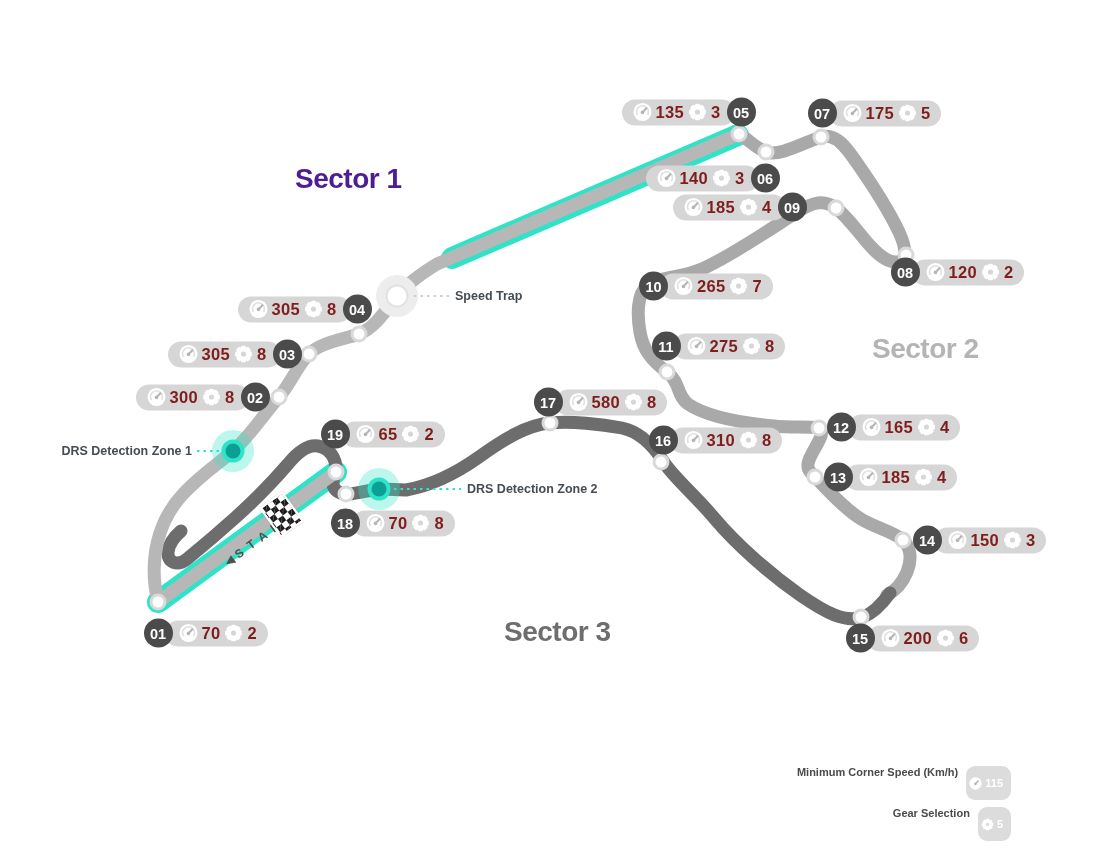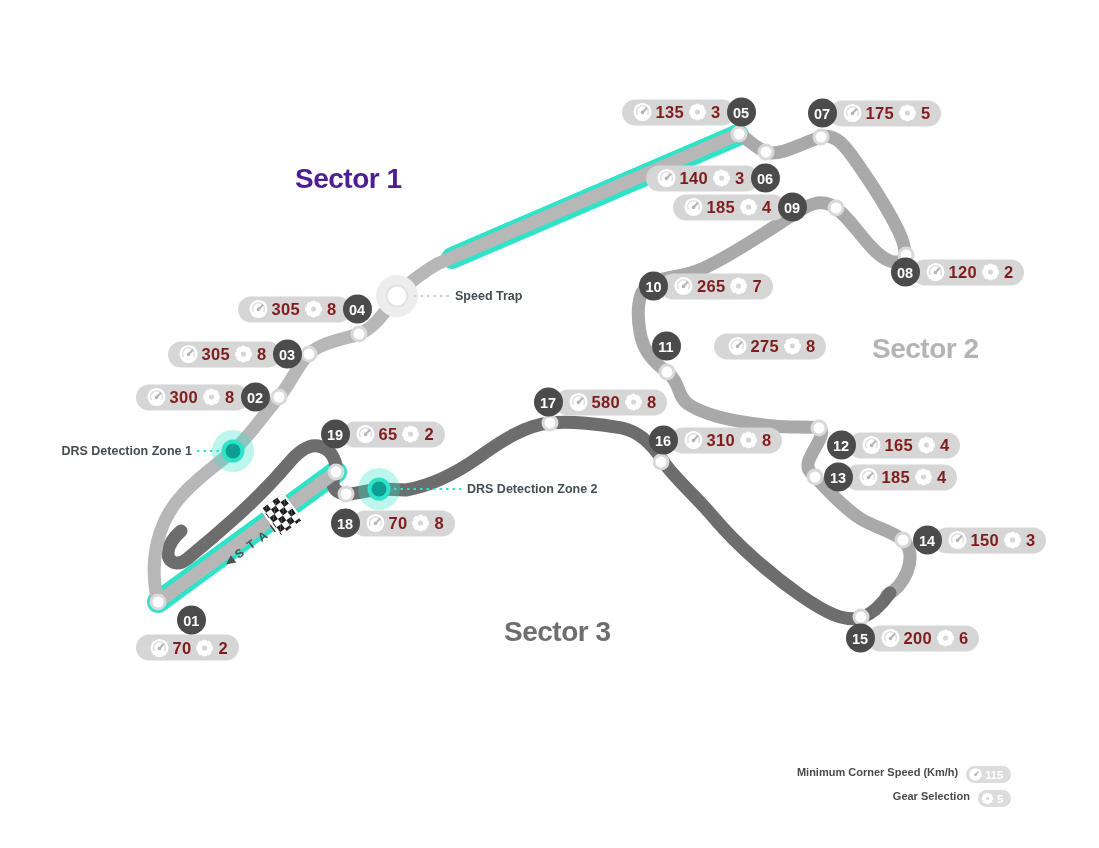--- a/index.html
+++ b/index.html
@@ -33,21 +33,21 @@
   .flag{position:absolute;left:263px;top:500px;width:33px;height:25px;border:2px solid #fff;border-radius:2px;
         transform:rotate(54deg);background:#fff;box-shadow:0 0 0 1px rgba(0,0,0,.05);
         background-image:linear-gradient(45deg,#1c1c1c 25%,transparent 25%,transparent 75%,#1c1c1c 75%),
                          linear-gradient(45deg,#1c1c1c 25%,transparent 25%,transparent 75%,#1c1c1c 75%);
         background-size:12px 12px;background-position:0 0,6px 6px;}
 
   
   .legend{position:absolute;right:88px;top:766px;display:flex;flex-direction:column;gap:7px;align-items:flex-end;}
   .legend .row{display:flex;gap:8px;}
   .legend .lab{font-size:11px;font-weight:bold;color:#4a4a4a;}
-  .legend .pill{display:flex;align-items:center;gap:3px;background:#dcdcdc;border-radius:9px;height:17px;
+  .legend .pill{display:flex;align-items:center;gap:3px;background:#dcdcdc;border-radius:9px;height:34px;
                 padding:0 8px 0 3px;color:#fff;font-size:11px;font-weight:bold;}
 </style>
 </head>
 <body>
 
 <div id="stage">
 
   <svg width="1099" height="848" viewBox="0 0 1099 848" style="position:absolute;left:0;top:0">
 
     <path d="M 336,472 L 158,602" stroke="#2ee3c7" stroke-width="22" fill="none" stroke-linecap="round"></path>
@@ -121,21 +121,21 @@
 
   <div class="map-label" style="left:455px;top:289px">Speed Trap</div>
   <div class="map-label" style="right:907px;top:444px">DRS Detection Zone 1</div>
   <div class="map-label" style="left:467px;top:482px">DRS Detection Zone 2</div>
 
   <div class="start-label"><span class="tri">◀</span><span>START</span></div>
 
   <div class="flag"></div>
 
   <div id="badges">
-      <div class="badge" style="top: 633px; left: 143.5px; flex-direction: column;">
+      <div class="badge" style="top: 633px; left: 143.5px;">
       <span class="num">01</span>
       <span class="pill">
         <svg class="i-speed" width="19" height="19" viewBox="0 0 20 20">
           <circle cx="10" cy="10" r="9.5" fill="#fff"></circle>
           <path d="M4.8 13.2 A6.2 6.2 0 1 1 15.2 13.2" stroke="#e0e0e0" stroke-width="1.8" fill="none"></path>
           <line x1="10" y1="10.4" x2="14.1" y2="6.1" stroke="#b5b5b5" stroke-width="2.2" stroke-linecap="round"></line>
           <circle cx="10" cy="10.4" r="1.9" fill="#b5b5b5"></circle>
         </svg>
         <span class="speed">70</span>
         <svg class="i-gear" width="19" height="19" viewBox="0 0 20 20">
@@ -371,21 +371,21 @@
               <rect x="7.2" y="1.2" width="5.6" height="17.6" rx="1.6"></rect>
               <rect x="1.2" y="7.2" width="17.6" height="5.6" rx="1.6"></rect>
             </g>
             <circle cx="10" cy="10" r="6.4"></circle>
           </g>
           <circle cx="10" cy="10" r="2.7" fill="#d6d6d6"></circle>
         </svg>
         <span class="gear">7</span>
       </span>
     </div>
-      <div class="badge" style="top: 346px; left: 651.5px; gap: 41px;">
+      <div class="badge" style="top: 346px; left: 651.5px;">
       <span class="num">11</span>
       <span class="pill">
         <svg class="i-speed" width="19" height="19" viewBox="0 0 20 20">
           <circle cx="10" cy="10" r="9.5" fill="#fff"></circle>
           <path d="M4.8 13.2 A6.2 6.2 0 1 1 15.2 13.2" stroke="#e0e0e0" stroke-width="1.8" fill="none"></path>
           <line x1="10" y1="10.4" x2="14.1" y2="6.1" stroke="#b5b5b5" stroke-width="2.2" stroke-linecap="round"></line>
           <circle cx="10" cy="10.4" r="1.9" fill="#b5b5b5"></circle>
         </svg>
         <span class="speed">275</span>
         <svg class="i-gear" width="19" height="19" viewBox="0 0 20 20">
@@ -396,21 +396,21 @@
               <rect x="7.2" y="1.2" width="5.6" height="17.6" rx="1.6"></rect>
               <rect x="1.2" y="7.2" width="17.6" height="5.6" rx="1.6"></rect>
             </g>
             <circle cx="10" cy="10" r="6.4"></circle>
           </g>
           <circle cx="10" cy="10" r="2.7" fill="#d6d6d6"></circle>
         </svg>
         <span class="gear">8</span>
       </span>
     </div>
-      <div class="badge" style="top: 427px; left: 826.5px; margin-top: 18px;">
+      <div class="badge" style="top: 427px; left: 826.5px;">
       <span class="num">12</span>
       <span class="pill">
         <svg class="i-speed" width="19" height="19" viewBox="0 0 20 20">
           <circle cx="10" cy="10" r="9.5" fill="#fff"></circle>
           <path d="M4.8 13.2 A6.2 6.2 0 1 1 15.2 13.2" stroke="#e0e0e0" stroke-width="1.8" fill="none"></path>
           <line x1="10" y1="10.4" x2="14.1" y2="6.1" stroke="#b5b5b5" stroke-width="2.2" stroke-linecap="round"></line>
           <circle cx="10" cy="10.4" r="1.9" fill="#b5b5b5"></circle>
         </svg>
         <span class="speed">165</span>
         <svg class="i-gear" width="19" height="19" viewBox="0 0 20 20">

